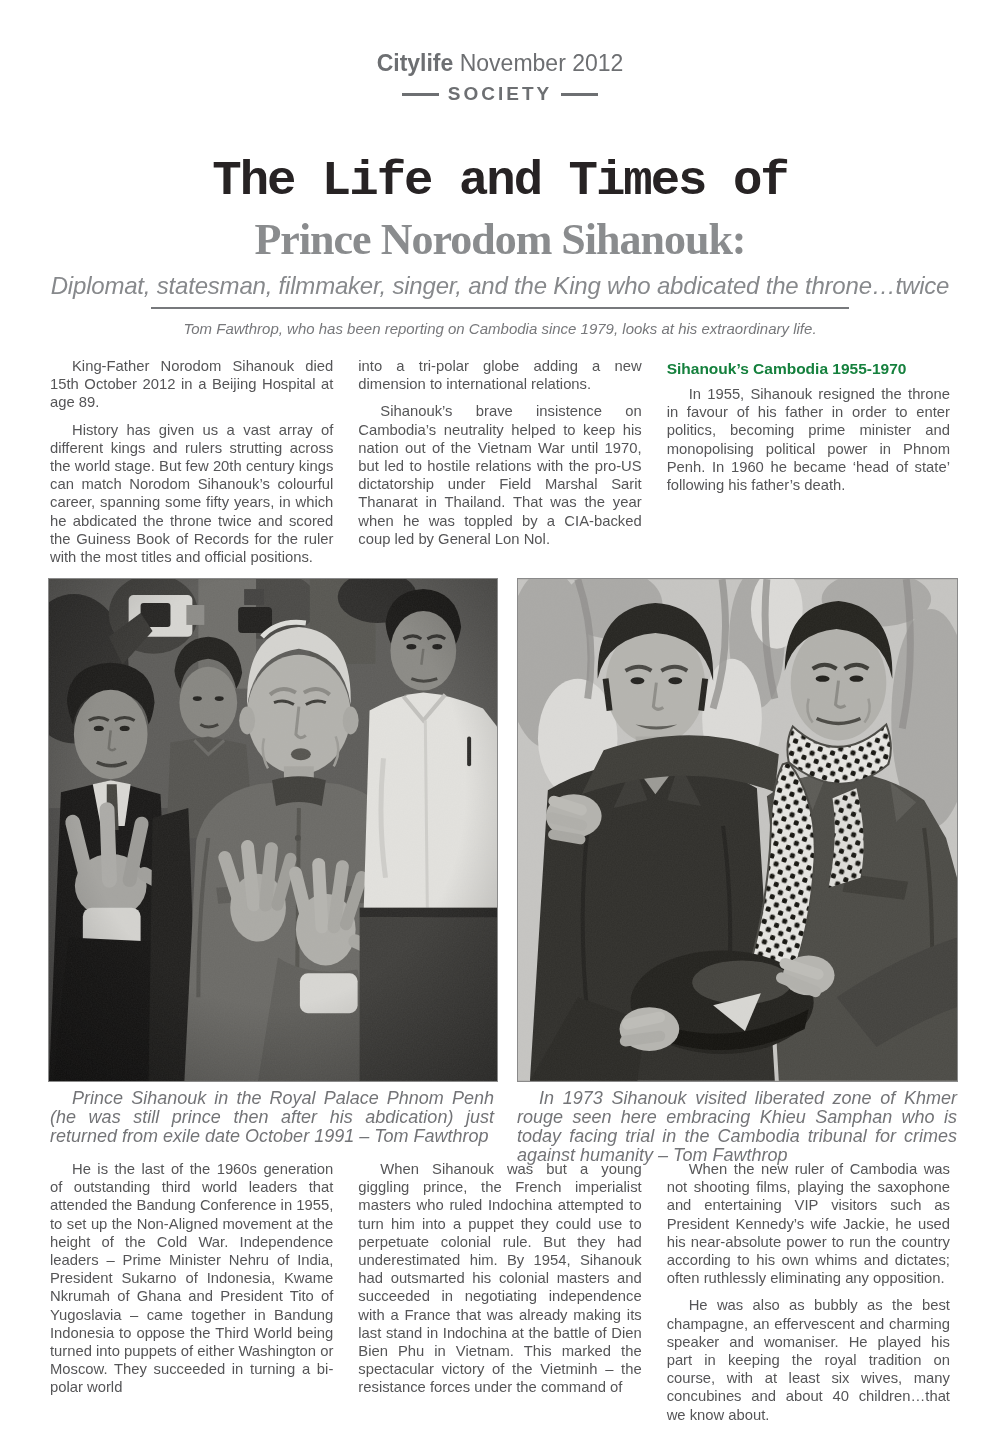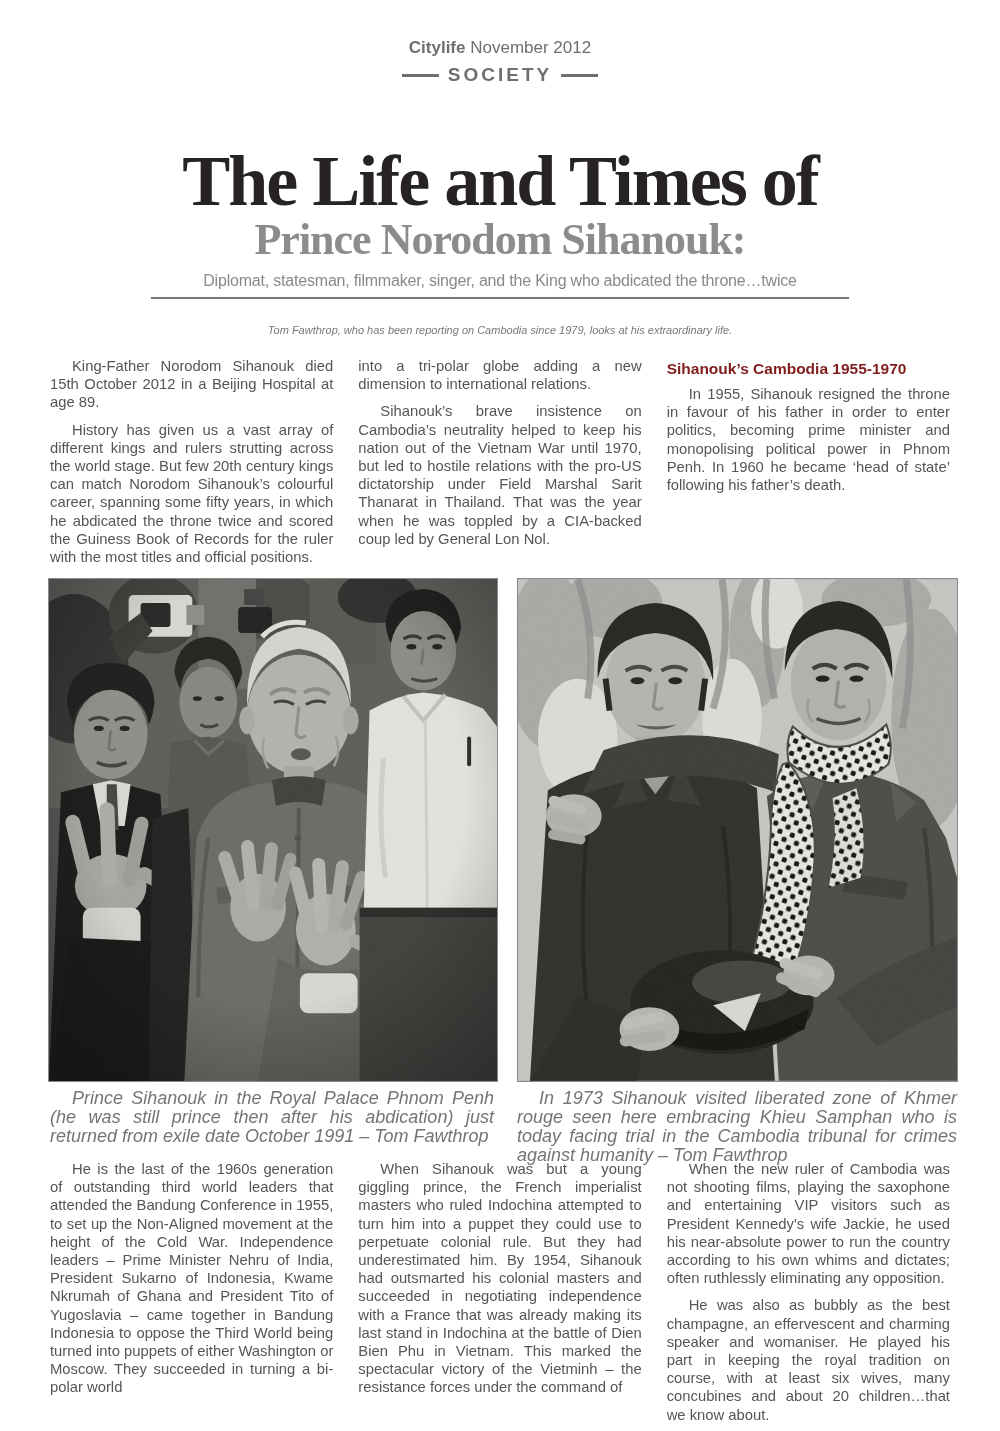--- a/index.html
+++ b/index.html
@@ -1,44 +1,44 @@
 <!DOCTYPE html>
 <html><head>
 <meta charset="utf-8">
 <style>
   html,body{margin:0;padding:0;background:#ffffff;}
   .page{position:relative;width:1000px;height:1431px;background:#ffffff;overflow:hidden;
         font-family:"Liberation Sans",sans-serif;}
 
   
   .masthead{position:absolute;top:38px;left:0;width:100%;text-align:center;color:#6d6f72;}
-  .issue-line{font-size:17px;}
+  .issue-line{font-size:23px;margin-top:12px;}
   .issue-line .brand{font-weight:bold;}
   .section-line{margin-top:6px;display:flex;align-items:center;justify-content:center;gap:9px;
                 font-weight:bold;font-size:19px;letter-spacing:3px;color:#6d6f72;}
   .dash{display:inline-block;width:37px;height:3px;background:#6d6f72;}
 
   
   .title-block{position:absolute;top:150px;left:0;width:100%;text-align:center;}
-  .title-1{margin:0;font-family:Liberation Serif, serif;font-weight:bold;font-size:72px;
+  .title-1{margin:0;font-family:Liberation Mono, monospace;font-weight:bold;font-size:49px;
            line-height:62px;letter-spacing:-2px;color:#272324;}
   .title-2{margin:0;font-family:"Liberation Serif",serif;font-weight:bold;font-size:44px;
            line-height:55px;letter-spacing:-1px;color:#8a8c8e;}
-  .deck{font-size:16px;color:#87898c;margin-top:5px;letter-spacing:-0.2px;}
+  .deck{font-size:24px;color:#87898c;margin-top:5px;letter-spacing:-0.2px;font-style:italic;}
   .deck-rule{width:698px;height:2px;background:#77797c;margin:7px auto 0;}
-  .byline{font-style:italic;font-size:11px;color:#77787b;margin-top:25px;}
+  .byline{font-style:italic;font-size:15px;color:#77787b;margin-top:11px;}
 
   
   .cols{position:absolute;left:50px;width:900px;display:flex;gap:25px;}
   .cols.top{top:357px;}
   .cols.bottom{top:1160px;}
   .col{flex:1;min-width:0;}
   .col p{margin:0 0 9px 0;font-size:14.8px;line-height:18.2px;color:#555557;text-align:justify;}
   .col p.indent{text-indent:22px;}
-  .subhead{margin:3px 0 7px 0;font-size:15.5px;font-weight:bold;color:#7f1d1d;}
+  .subhead{margin:3px 0 7px 0;font-size:15.5px;font-weight:bold;color:#15803d;}
 
   
   .photo{position:absolute;top:578px;height:504px;border:1px solid #8a8a8a;box-sizing:border-box;background:#777;}
   .photo svg{display:block;width:100%;height:100%;}
   .photo-left{left:48px;width:450px;}
   .photo-right{left:517px;width:441px;}
 
   
   .caption{position:absolute;top:1089px;font-style:italic;font-size:18px;line-height:19px;
            color:#737477;text-align:justify;text-indent:22px;}
@@ -283,17 +283,17 @@
 
   <section class="cols bottom">
     <div class="col">
       <p class="indent">He is the last of the 1960s generation of outstanding third world leaders that attended the Bandung Conference in 1955, to set up the Non-Aligned movement at the height of the Cold War. Independence leaders – Prime Minister Nehru of India, President Sukarno of Indonesia, Kwame Nkrumah of Ghana and President Tito of Yugoslavia – came together in Bandung Indonesia to oppose the Third World being turned into puppets of either Washington or Moscow. They succeeded in turning a bi-polar world</p>
     </div>
     <div class="col">
       <p class="indent">When Sihanouk was but a young giggling prince, the French imperialist masters who ruled Indochina attempted to turn him into a puppet they could use to perpetuate colonial rule. But they had underestimated him. By 1954, Sihanouk had outsmarted his colonial masters and succeeded in negotiating independence with a France that was already making its last stand in Indochina at the battle of Dien Bien Phu in Vietnam. This marked the spectacular victory of the Vietminh – the resistance forces under the command of</p>
     </div>
     <div class="col">
       <p class="indent">When the new ruler of Cambodia was not shooting films, playing the saxophone and entertaining VIP visitors such as President Kennedy’s wife Jackie, he used his near-absolute power to run the country according to his own whims and dictates; often ruthlessly eliminating any opposition.</p>
-      <p class="indent">He was also as bubbly as the best champagne, an effervescent and charming speaker and womaniser. He played his part in keeping the royal tradition on course, with at least six wives, many concubines and about 20 children…that we know about.</p>
+      <p class="indent">He was also as bubbly as the best champagne, an effervescent and charming speaker and womaniser. He played his part in keeping the royal tradition on course, with at least six wives, many concubines and about 40 children…that we know about.</p>
     </div>
   </section>
 
 </div>
 
 </body></html>

